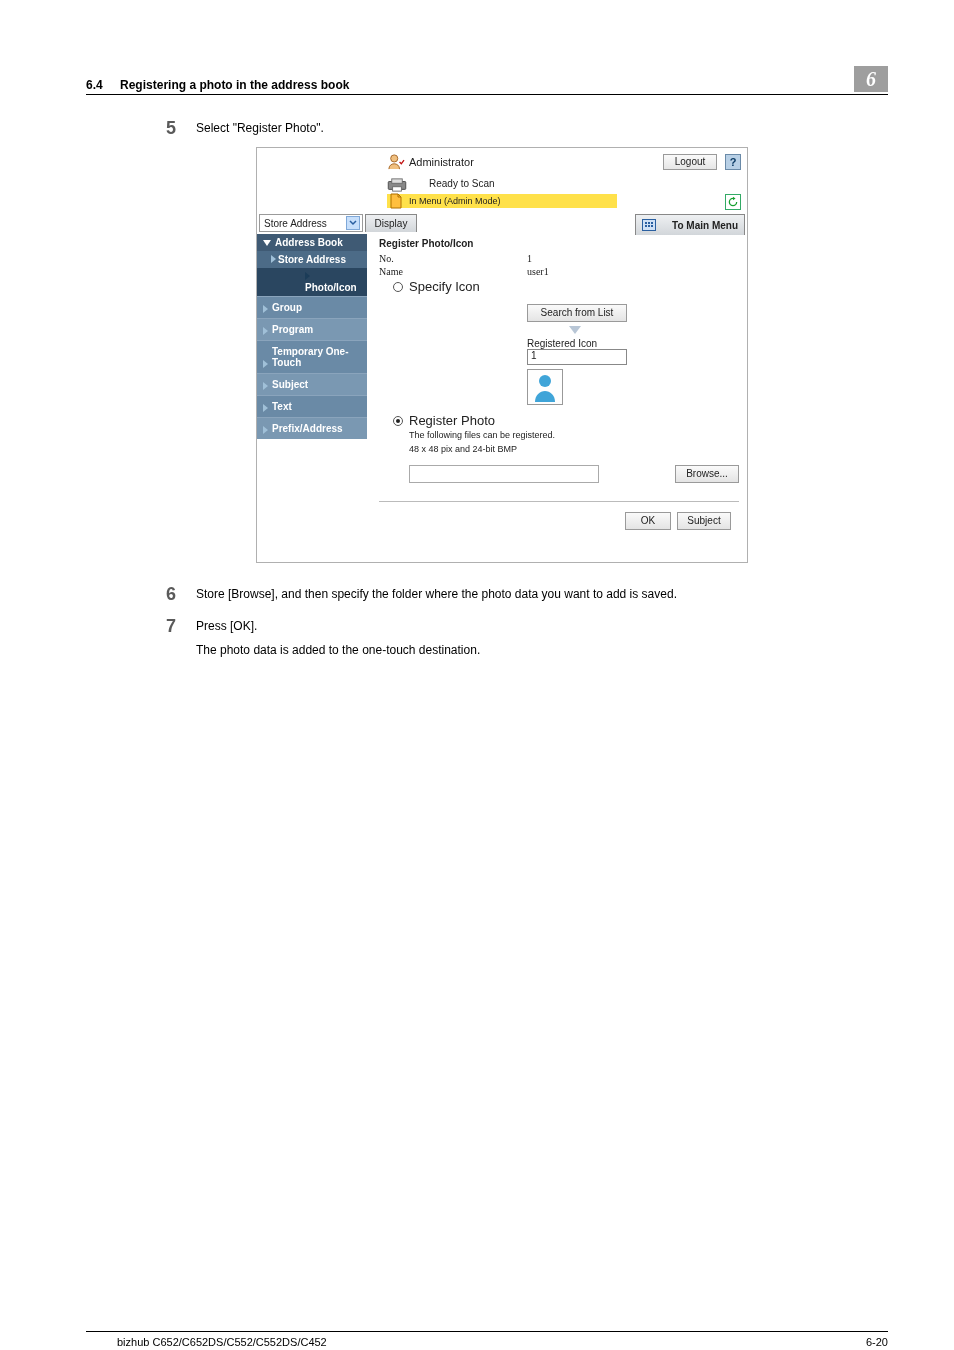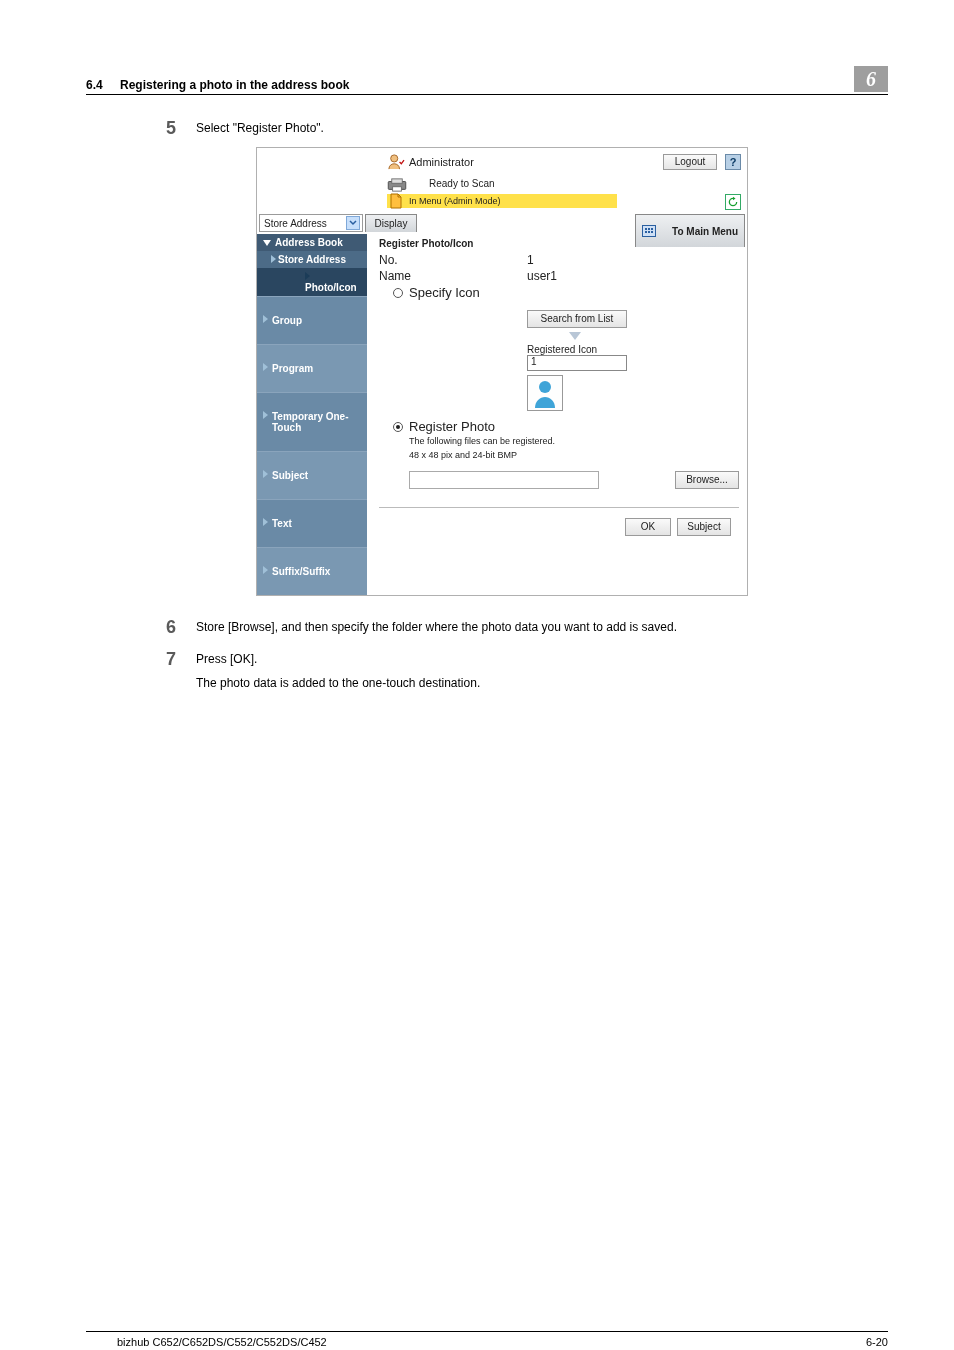--- a/index.html
+++ b/index.html
@@ -34,37 +34,37 @@
   .ready-label { position: absolute; left: 172px; top: 2px; font-size: 10px; }
   .mode-bar { position: absolute; left: 130px; top: 18px; width: 230px; height: 14px; background: #ffe14a; display: flex; align-items: center; padding-left: 22px; font-size: 9px; }
   .mode-bar .doc-i { position: absolute; left: 1px; top: -1px; width: 16px; height: 16px; }
   .refresh-icon { position: absolute; right: 6px; top: 18px; width: 16px; height: 16px; background: #fff; border: 1px solid #3a6; display: flex; align-items: center; justify-content: center; }
   .refresh-icon svg { width: 12px; height: 12px; }
 
   .shot-tabs { height: 20px; display: flex; padding-left: 2px; }
   .dropdown { width: 104px; height: 18px; border: 1px solid #9a9a9a; background: #fff; display: flex; align-items: center; justify-content: space-between; padding: 0 2px 0 4px; font-size: 10px; }
   .drop-arrow { width: 14px; height: 14px; background: #c7dffb; border: 1px solid #7fa8d8; display:flex; align-items:center; justify-content:center; }
   .display-tab { margin-left: 2px; width: 52px; height: 18px; border: 1px solid #888; background: linear-gradient(#eef0f2,#d2d6da); border-bottom: none; font-size: 10px; display:flex; align-items:center; justify-content:center; }
-  .mainmenu-tab { margin-left: auto; height: 18px; border: 1px solid #888; background: linear-gradient(#eef0f2,#d2d6da); border-bottom: none; font-size: 10px; display:flex; align-items:center; padding: 16px 6px; gap:16px; margin-right: 2px; font-weight: bold; color:#222; }
+  .mainmenu-tab { margin-left: auto; height: 18px; border: 1px solid #888; background: linear-gradient(#eef0f2,#d2d6da); border-bottom: none; font-size: 10px; display:flex; align-items:center; padding: 10px 6px; gap:16px; margin-right: 2px; font-weight: bold; color:#222; }
   .mm-ico { width: 14px; height: 12px; border: 1px solid #2a5fa0; background: #cfe0f5; position: relative; }
   .mm-ico::before { content:""; position:absolute; left:2px; top:2px; width:2px; height:2px; background:#2a5fa0; box-shadow: 3px 0 #2a5fa0, 6px 0 #2a5fa0, 0 3px #2a5fa0, 3px 3px #2a5fa0, 6px 3px #2a5fa0; }
 
   .shot-body { display: flex; }
   .sidebar { width: 130px; background: #fff; }
   .sb-h { background: #3f5a74; color: #fff; font-size: 10px; padding: 3px 6px; font-weight: bold; display:flex; align-items:center; gap:4px; }
   .tri-down { width:0;height:0;border-left:4px solid transparent;border-right:4px solid transparent;border-top:6px solid #fff; }
   .tri-right { width:0;height:0;border-top:4px solid transparent;border-bottom:4px solid transparent;border-left:5px solid #a0c0d8; display:inline-block; margin-right:2px; }
   .tri-right-fill { width:0;height:0;border-top:4px solid transparent;border-bottom:4px solid transparent;border-left:5px solid #1b3c58; display:inline-block; margin-right:2px; }
   .sb-sub { background: #4c6b87; color: #fff; font-size: 10px; padding: 3px 6px 3px 14px; font-weight: bold; }
   .sb-sub.active { background: #2a4660; padding-left: 48px; }
-  .sb-item { background: #6a8aa6; color: #fff; font-size: 10px; padding: 18px 6px; font-weight: bold; display:flex; align-items:flex-start; gap:2px; border-top: 1px solid #8aa4bc; }
+  .sb-item { background: #6a8aa6; color: #fff; font-size: 10px; padding: 5px 6px; font-weight: bold; display:flex; align-items:flex-end; gap:2px; border-top: 1px solid #8aa4bc; }
   .sb-item.lite { background: #7a98b2; }
   .content { flex: 1; padding: 4px 8px 12px 12px; }
   .ct-title { font-weight: bold; font-size: 10px; margin-bottom: 4px; }
-  .kv { display: flex; font-size: 12px; margin-top: 2px; }
+  .kv { display: flex; font-size: 10px; margin-top: 2px; font-family: Liberation Serif, serif; }
   .kv .k { width: 148px; }
   .opt-row { display:flex; align-items:center; gap:6px; font-size:13px; margin-top: 2px; }
   .radio { width: 10px; height: 10px; border-radius: 50%; border: 1px solid #555; display:inline-flex; align-items:center; justify-content:center; }
   .radio.sel::after { content:""; width:4px; height:4px; border-radius:50%; background:#222; }
   .search-btn { margin-top: 10px; margin-left: 148px; width: 100px; height: 18px; border: 1px solid #9a9a9a; background: linear-gradient(#fafafa,#e4e4e4); text-align: center; font-size: 10px; line-height: 16px; }
   .dn-tri { width:0;height:0;border-left:6px solid transparent;border-right:6px solid transparent;border-top:8px solid #b8c6d6; margin: 4px auto 0 190px; }
   .reg-label { font-size: 10px; margin-left: 148px; margin-top: 4px; }
   .reg-input { width: 100px; height: 16px; border: 1px solid #888; margin-left: 148px; font-size: 10px; padding: 0 3px; background:#fff; }
   .avatar-box { width: 36px; height: 36px; border: 1px solid #999; margin-left: 148px; margin-top: 4px; display:flex; align-items:center; justify-content:center; background:#fefefe; }
   .filespec { font-size: 9px; margin-left: 30px; line-height: 1.3; margin-top: 2px; }
@@ -167,21 +167,21 @@
           <div class="sb-item lite">
               <span class="tri-right"></span>
               <span>Subject</span>
             </div>
           <div class="sb-item">
               <span class="tri-right"></span>
               <span>Text</span>
             </div>
           <div class="sb-item lite">
               <span class="tri-right"></span>
-              <span>Suffix/Suffix</span>
+              <span>Prefix/Address</span>
             </div>
         </div>
         <div class="content">
           <div class="ct-title">Register Photo/Icon</div>
           <div class="kv">
               <div class="k">No.</div>
               <div>1</div>
             </div>
           <div class="kv">
               <div class="k">Name</div>

